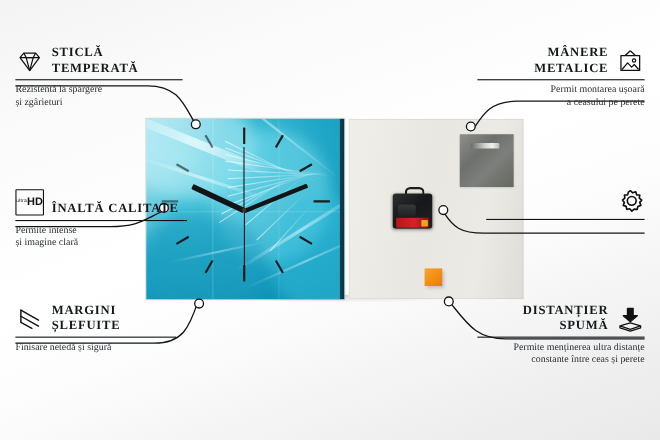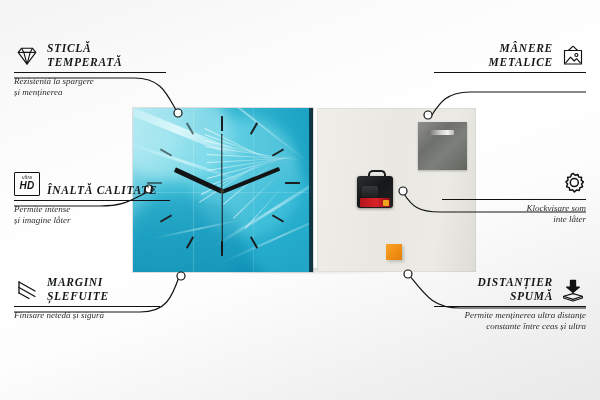--- a/index.html
+++ b/index.html
@@ -7,21 +7,20 @@
     padding: 0;
     background: #ffffff;
   }
   #stage {
     position: relative;
     width: 600px;
     height: 400px;
     overflow: hidden;
     background: linear-gradient(160deg, #f4f4f4 0%, #fbfbfb 22%, #ffffff 45%, #fdfdfd 60%, #f1f1f1 82%, #e9e9e9 100%);
     font-family: "Liberation Serif", serif;
-    font-style: italic;
     -webkit-font-smoothing: antialiased;
   }
 
   
   #connectors {
     position: absolute;
     left: 0; top: 0;
     width: 600px; height: 400px;
     pointer-events: none;
     z-index: 6;
@@ -79,21 +78,20 @@
     justify-content: center;
   }
   .icon-box svg { display: block; }
 
   .hd-badge {
     width: 25px;
     height: 22px;
     border: 1.2px solid #111;
     border-radius: 1px;
     display: flex;
-    flex-direction: column;
     align-items: center;
     justify-content: center;
     line-height: 1;
   }
   .hd-badge .u {
     font-family: "Liberation Sans", sans-serif;
     font-size: 4.5px;
     letter-spacing: .2px;
     color: #111;
   }
@@ -395,41 +393,41 @@
         </svg>
       </span>
       <span class="titles">
         <span>STICLĂ</span><br>
         <span>TEMPERATĂ</span>
       </span>
     </div>
     <div class="rule"></div>
     <div class="sub">
       <span>Rezistentă la spargere</span><br>
-      <span>și menținerea</span>
+      <span>și zgârieturi</span>
     </div>
   </div>
 
   <div class="callout left" style="left:14px; top:170px; width:156px;">
     <div class="head">
       <span class="icon-box">
         <span class="hd-badge">
           <span class="u">ultra</span>
           <span class="hd">HD</span>
         </span>
       </span>
       <span class="titles">
         <br>
         <span>ÎNALTĂ CALITATE</span>
       </span>
     </div>
     <div class="rule"></div>
     <div class="sub">
       <span>Permite intense</span><br>
-      <span>și imagine låter</span>
+      <span>și imagine clară</span>
     </div>
   </div>
 
   <div class="callout left" style="left:14px; top:276px; width:146px;">
     <div class="head">
       <span class="icon-box">
         <svg width="24" height="22" viewBox="0 0 24 22">
           <g fill="none" stroke="#111" stroke-width="1.3" stroke-linecap="round">
             <path d="M4,3 L20,12"></path>
             <path d="M4,8.5 L20,17.5"></path>
@@ -460,40 +458,40 @@
           <g fill="none" stroke="#111" stroke-width="1.15" stroke-linejoin="round">
             <rect x="4.5" y="6.5" width="17" height="13.5"></rect>
             <path d="M13,2.2 L8.4,6.5 M13,2.2 L17.6,6.5"></path>
             <circle cx="16.4" cy="11" r="1.5"></circle>
             <path d="M5.4,19.2 L10.6,13.2 L14.2,17 L16.6,14.6 L20.6,19.2"></path>
           </g>
         </svg>
       </span>
     </div>
     <div class="rule"></div>
+    <div class="sub">
+      <span>Permit montarea ușoară</span><br>
+      <span>a ceasului pe perete</span>
+    </div>
   </div>
 
   <div class="callout right" style="left:442px; top:170px; width:144px;">
     <div class="head">
       <span class="icon-box">
         <svg width="26" height="25" viewBox="0 0 26 25">
           <g fill="none" stroke="#111" stroke-width="1.5" stroke-linejoin="round">
             <path d="M13,2.4 L15.2,4.3 L17.9,3.4 L18.8,6.1 L21.6,6.3 L21.2,9.1 L23.4,10.9 L21.6,13 L22.6,15.7
                      L19.9,16.7 L19.3,19.4 L16.5,19.1 L14.4,20.9 L12.5,18.8 L9.8,19.3 L9.2,16.6 L6.6,15.7
                      L7.6,13 L5.9,10.9 L8,9.1 L7.7,6.3 L10.5,6.1 L11.4,3.4 Z"></path>
             <circle cx="14.3" cy="11.6" r="4"></circle>
           </g>
         </svg>
       </span>
     </div>
     <div class="rule"></div>
-    <div class="sub">
-      <span>Klockvisare som</span><br>
-      <span>inte låter</span>
-    </div>
   </div>
 
   <div class="callout right" style="left:434px; top:276px; width:152px;">
     <div class="head">
       <span class="titles">
         <span>DISTANȚIER</span><br>
         <span>SPUMĂ</span>
       </span>
       <span class="icon-box">
         <svg width="26" height="24" viewBox="0 0 26 24">
@@ -501,17 +499,17 @@
             <path d="M10.4,2.4 H15.6 V9 H19.4 L13,14.6 L6.6,9 H10.4 Z" fill="#111"></path>
             <path d="M13,15.6 L22.4,18.3 L13,21.4 L3.6,18.3 Z"></path>
             <path d="M3.6,18.3 L3.6,20 L13,23 L22.4,20 L22.4,18.3"></path>
           </g>
         </svg>
       </span>
     </div>
     <div class="rule"></div>
     <div class="sub">
       <span>Permite menținerea ultra distanțe</span><br>
-      <span>constante între ceas și ultra</span>
+      <span>constante între ceas și perete</span>
     </div>
   </div>
 
 </div>
 
 </body></html>

